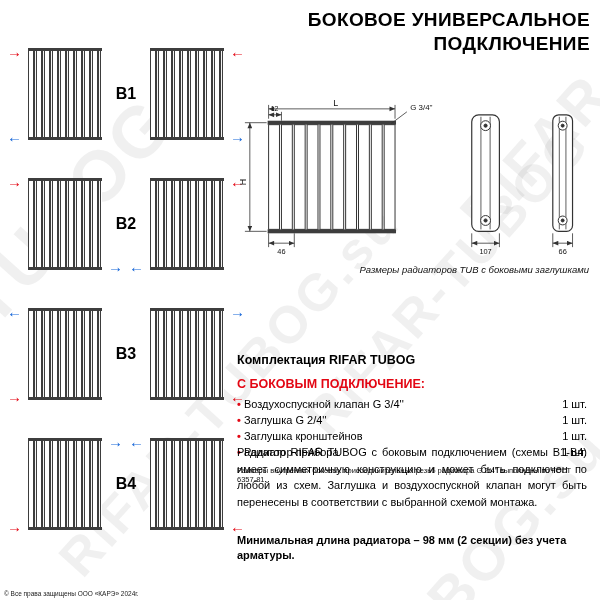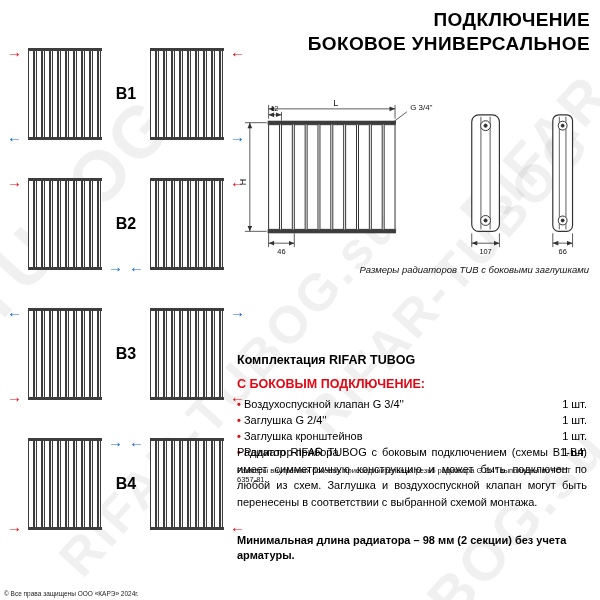--- a/index.html
+++ b/index.html
@@ -72,22 +72,22 @@
 
 <div class="page">
 
   <span class="wm" style="font-size:72px;left:-70px;top:170px;">TUBOG</span>
   <span class="wm" style="font-size:52px;left:-10px;top:360px;">RIFAR-TUBOG.su</span>
   <span class="wm" style="font-size:52px;left:250px;top:250px;">RIFAR-TUBOG</span>
   <span class="wm" style="font-size:58px;left:330px;top:520px;">TUBOG.su</span>
   <span class="wm" style="font-size:58px;left:440px;top:120px;">RIFAR</span>
 
   <div class="title">
+    <div>БОКОВОЕ УНИВЕРСАЛЬНОЕ</div>
     <div>ПОДКЛЮЧЕНИЕ</div>
-    <div>БОКОВОЕ УНИВЕРСАЛЬНОЕ</div>
   </div>
 
   <div class="schemes">
     <div class="scheme-row" style="top: 48px;">
       <div class="rad">
         <div class="rad-body"></div>
       <span class="arrow tl" style="color: rgb(227, 6, 19);">→</span>
           <span class="arrow bl" style="color: rgb(21, 101, 216);">←</span>
         </div>
       <div class="scheme-label">В1</div>

